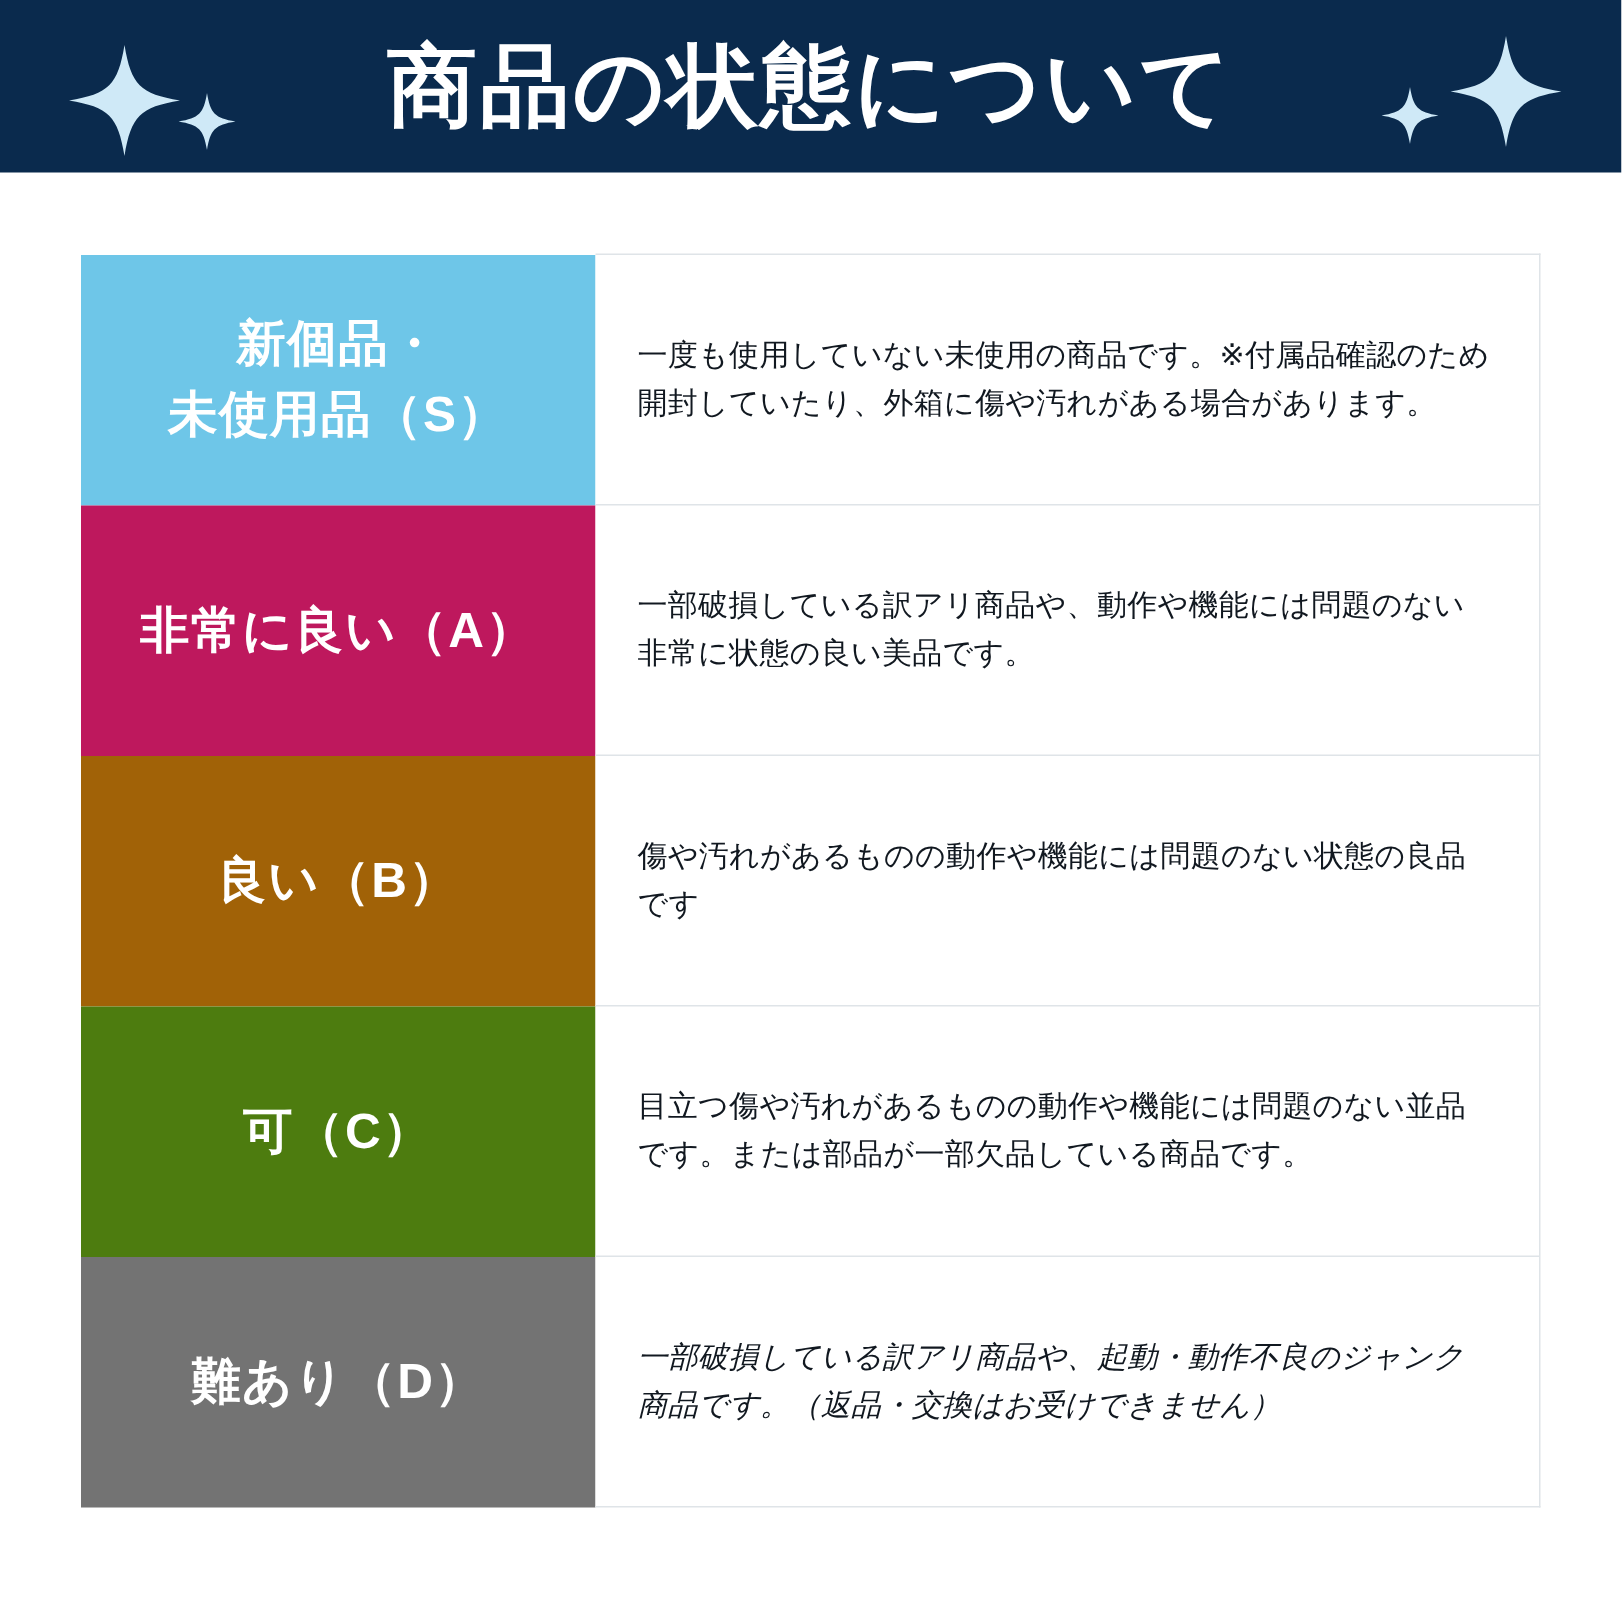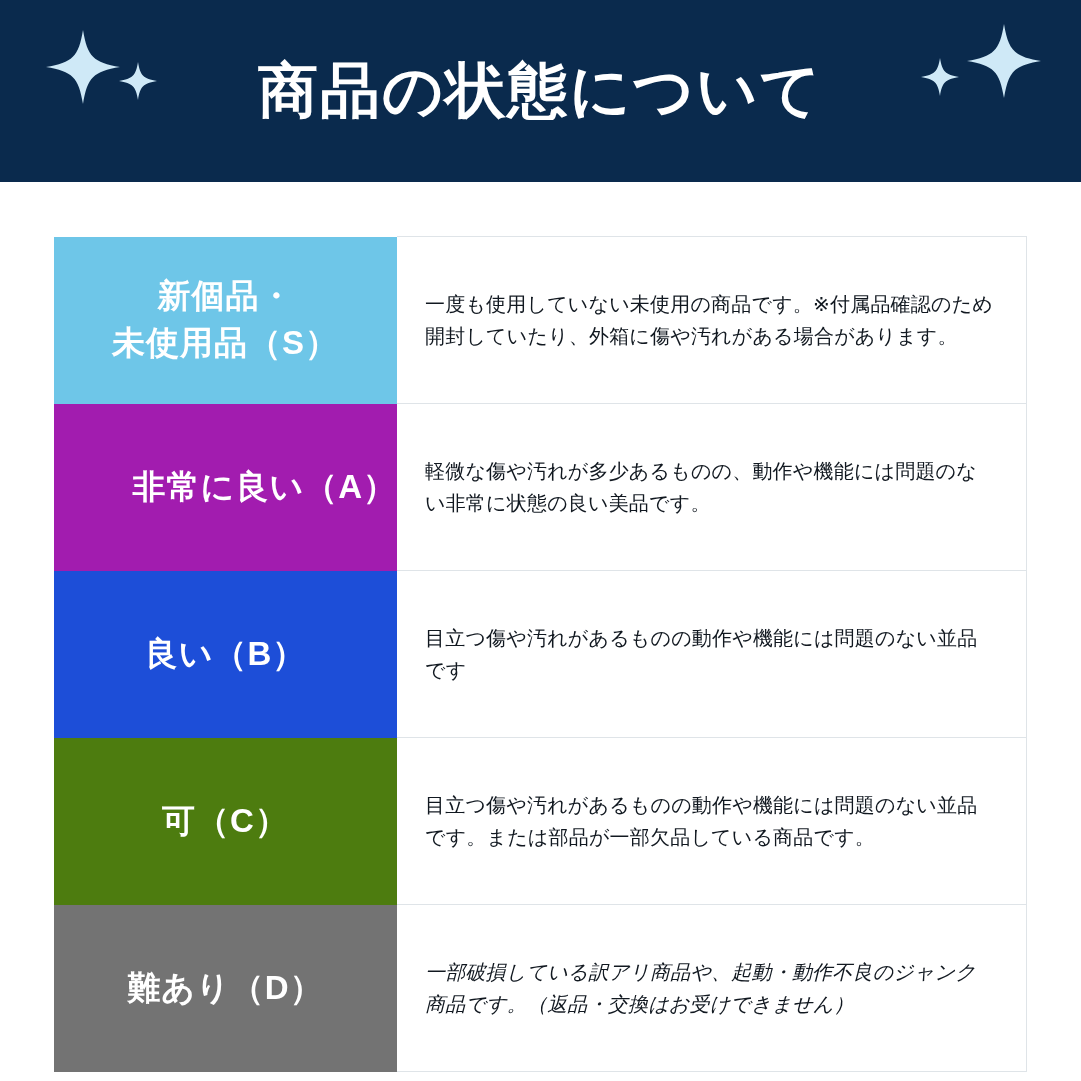--- a/index.html
+++ b/index.html
@@ -11,21 +11,21 @@
     height: 1081px;
     background: #ffffff;
     font-family: "Liberation Sans", "DejaVu Sans", sans-serif;
     overflow: hidden;
   }
 
   
   .header {
     position: relative;
     width: 1081px;
-    height: 182px;
+    height: 115px;
     background: #0a2a4d;
     display: flex;
     align-items: center;
     justify-content: center;
     box-sizing: border-box;
   }
   .header-title {
     color: #ffffff;
     font-size: 60px;
     font-weight: bold;
@@ -75,22 +75,22 @@
     letter-spacing: 0.2px;
     padding: 22px 30px 22px 28px;
     border-top: 1px solid #dfe4e8;
     border-right: 1px solid #dfe4e8;
     box-sizing: border-box;
   }
   tr:last-child .desc-cell {
     border-bottom: 1px solid #dfe4e8;
   }
   .r-s  .grade-cell { background: #6ec6e8; height: 167px; }
-  .r-a  .grade-cell { background: #a21caf; height: 167px; text-align: right; }
-  .r-b  .grade-cell { background: #1d4ed8; height: 167px; margin-left: 16px; }
+  .r-a  .grade-cell { background: #be185d; height: 167px; }
+  .r-b  .grade-cell { background: #a16207; height: 167px; margin-left: 16px; }
   .r-c  .grade-cell { background: #4d7c0f; height: 167px; }
   .r-d  .grade-cell { background: #737373; height: 167px; }
 
   .r-s .desc-cell { height: 167px; }
   .r-a .desc-cell { height: 167px; }
   .r-b .desc-cell { height: 167px; }
   .r-c .desc-cell { height: 167px; margin-top: 27px; }
   .r-d .desc-cell { height: 167px; font-style: italic; }
 
   .grade-line { display: block; }
@@ -131,27 +131,27 @@
         <td class="grade-cell">
           <span class="grade-line">新個品・</span>
           <span class="grade-line">未使用品（S）</span>
         </td>
         <td class="desc-cell">一度も使用していない未使用の商品です。※付属品確認のため開封していたり、外箱に傷や汚れがある場合があります。</td>
       </tr>
       <tr class="r-a">
         <td class="grade-cell">
           <span class="grade-line">非常に良い（A）</span>
         </td>
-        <td class="desc-cell">軽微な傷や汚れが多少あるものの、動作や機能には問題のない非常に状態の良い美品です。</td>
+        <td class="desc-cell">一部破損している訳アリ商品や、動作や機能には問題のない非常に状態の良い美品です。</td>
       </tr>
       <tr class="r-b">
         <td class="grade-cell">
           <span class="grade-line">良い（B）</span>
         </td>
-        <td class="desc-cell">目立つ傷や汚れがあるものの動作や機能には問題のない並品です</td>
+        <td class="desc-cell">傷や汚れがあるものの動作や機能には問題のない状態の良品です</td>
       </tr>
       <tr class="r-c">
         <td class="grade-cell">
           <span class="grade-line">可（C）</span>
         </td>
         <td class="desc-cell">目立つ傷や汚れがあるものの動作や機能には問題のない並品です。または部品が一部欠品している商品です。</td>
       </tr>
       <tr class="r-d">
         <td class="grade-cell">
           <span class="grade-line">難あり（D）</span>

